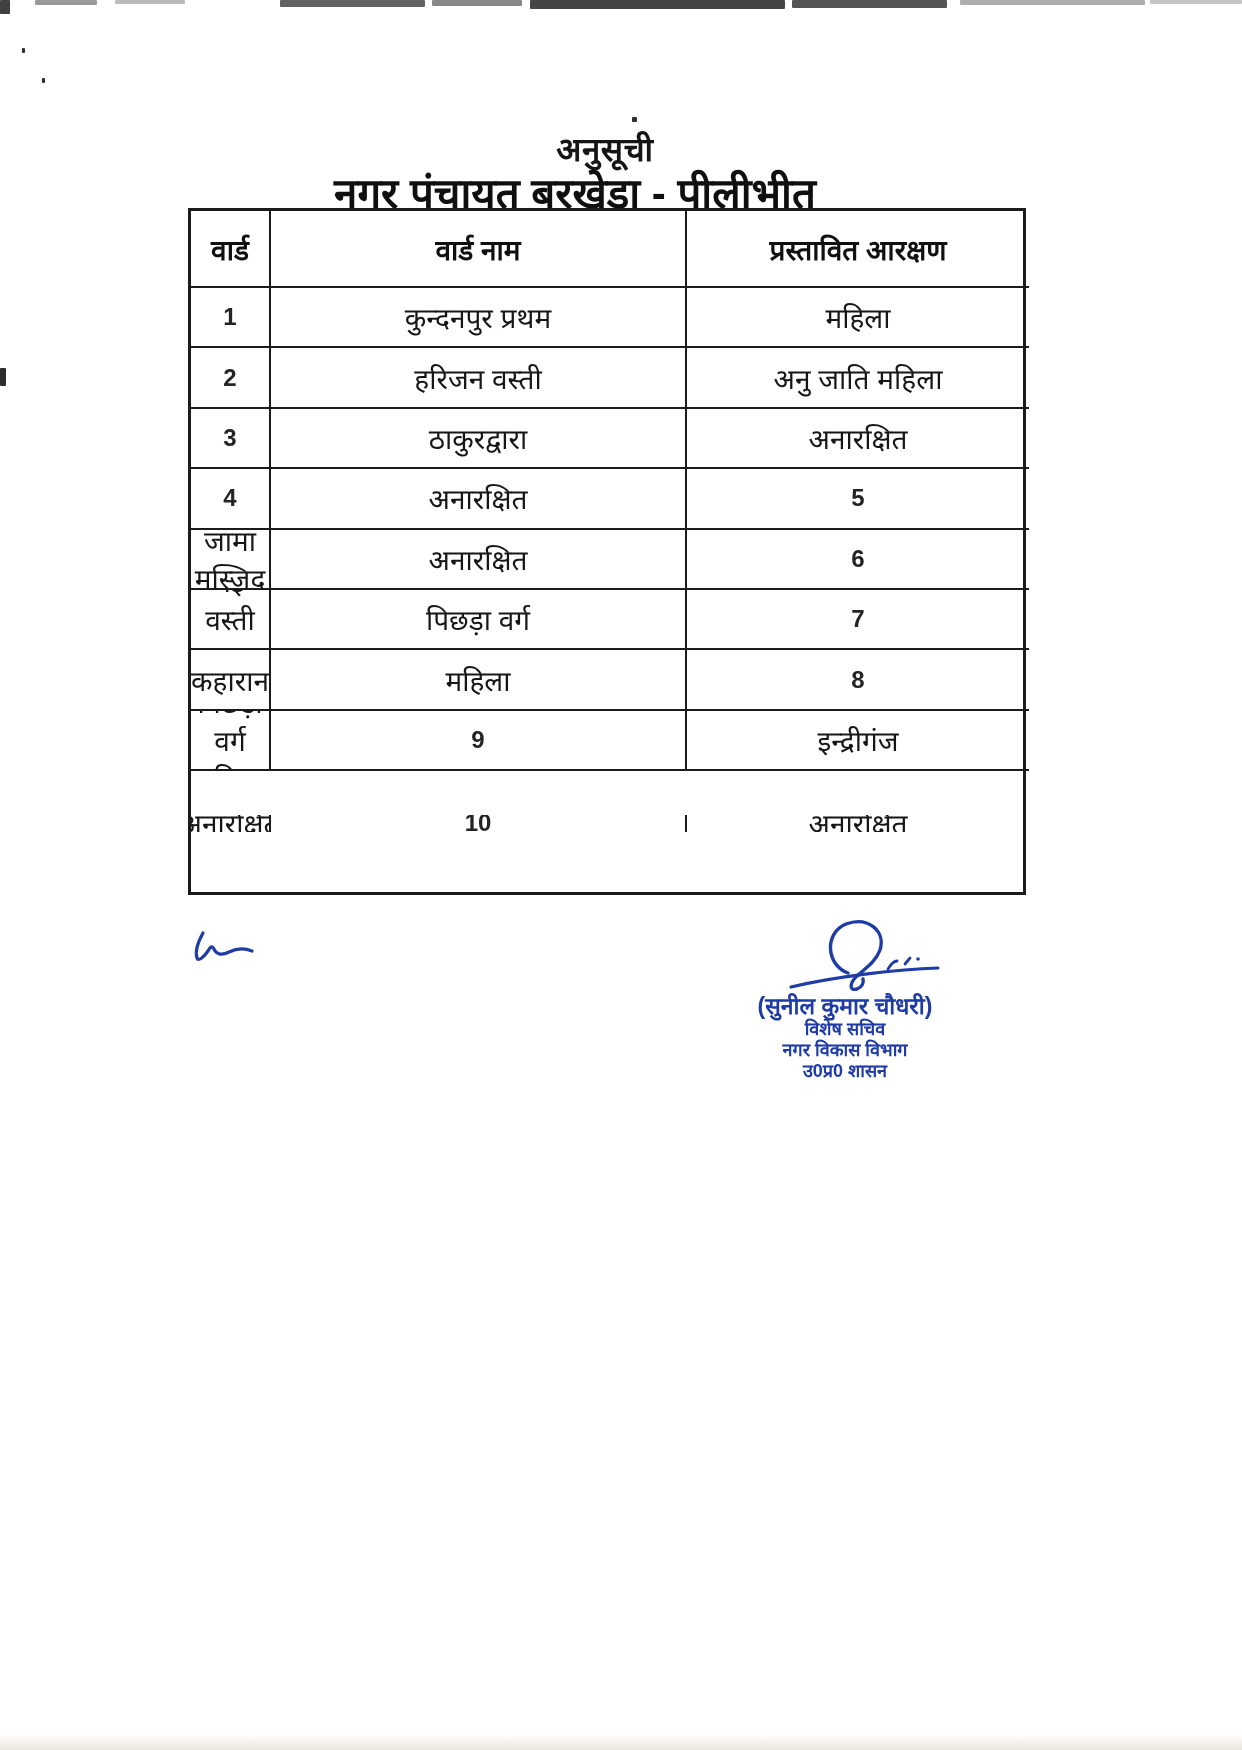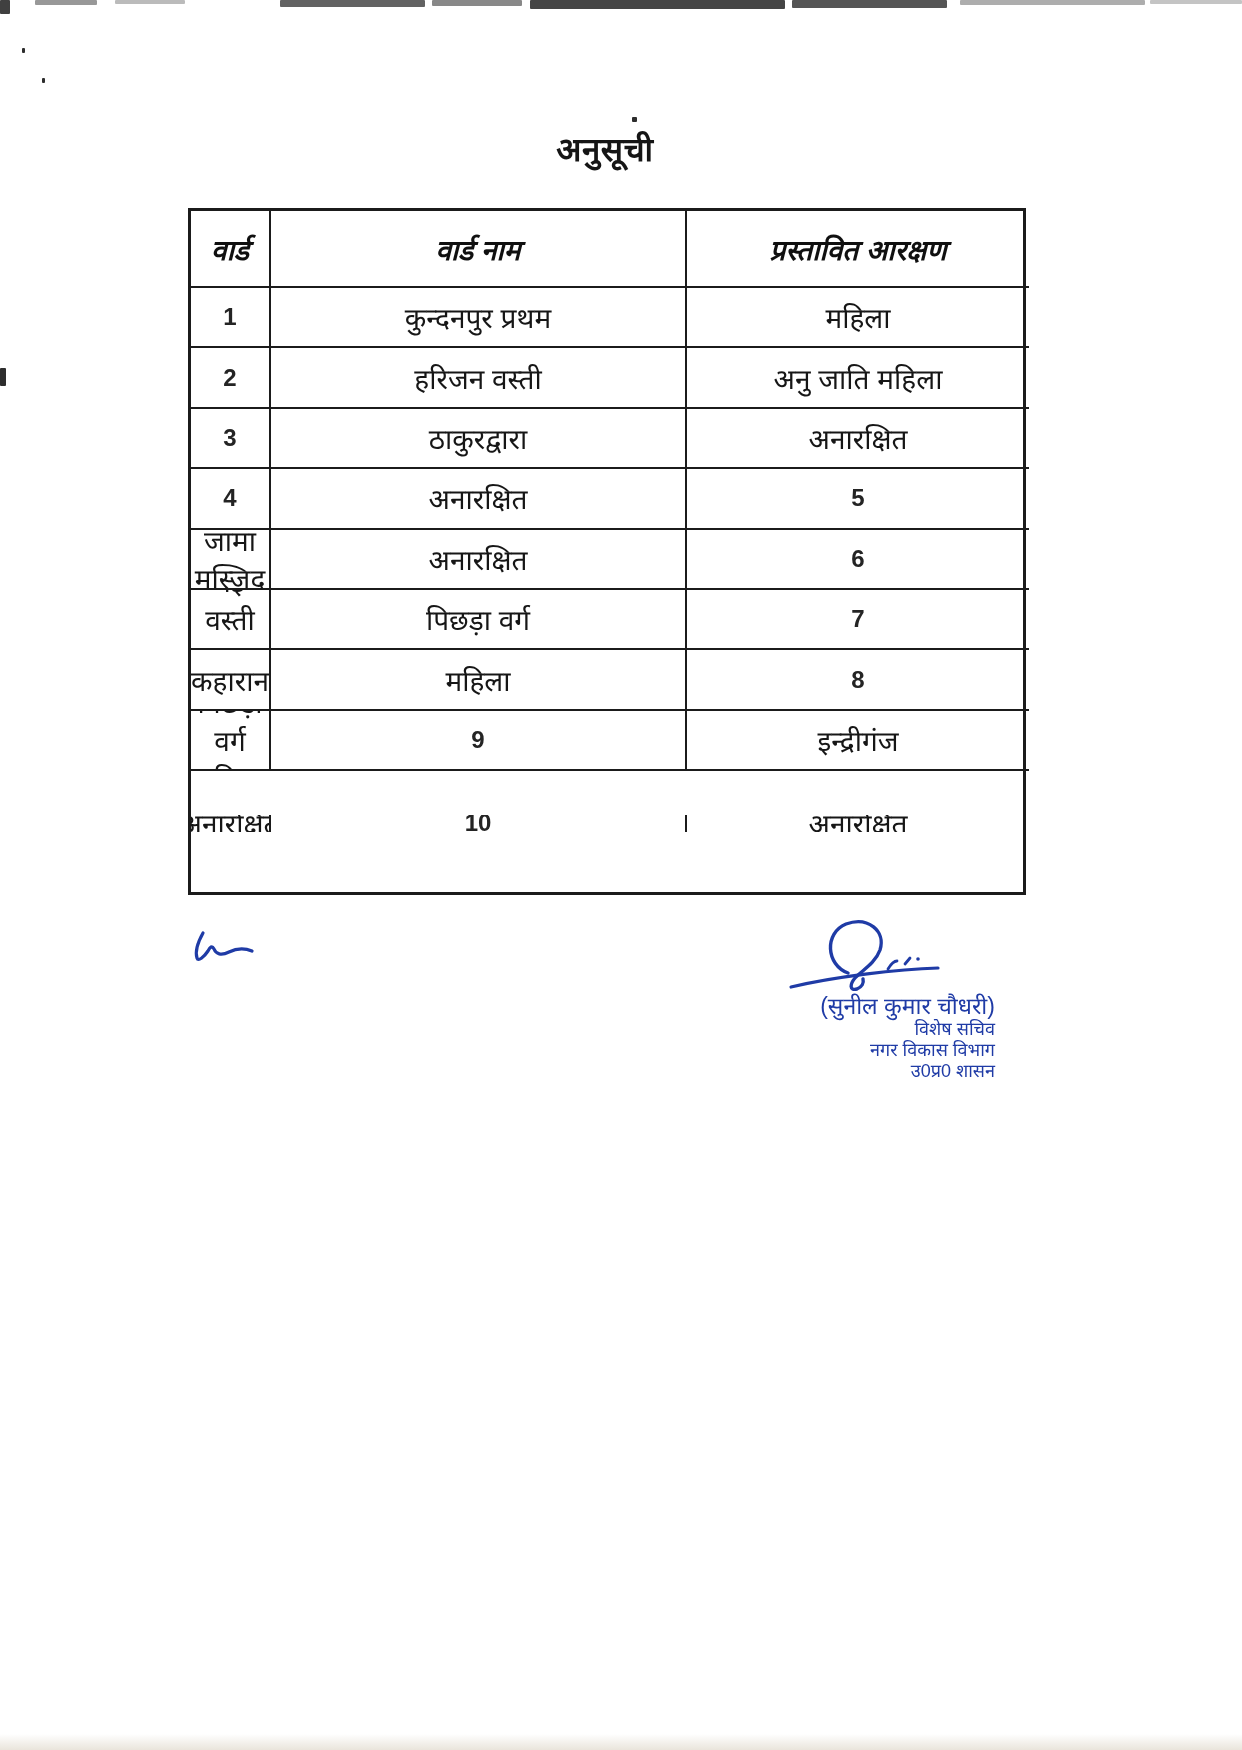--- a/index.html
+++ b/index.html
@@ -41,32 +41,32 @@
     background:#fff;
   }
   .cell {
     border-right:2px solid #1b1b1b;
     border-bottom:2.5px solid #1b1b1b;
     display:flex; align-items:center; justify-content:center;
     overflow:hidden;
   }
   .cell:nth-child(3n){ border-right:none; }
   .cell:nth-last-child(-n+3){ border-bottom:none;margin-top:44px; }
-  .th { font-size:28px; font-weight:700; color:#101010;font-style:italic; }
+  .th { font-size:28px; font-weight:700; color:#101010; }
   .cell-num { font-size:24px; font-weight:700; color:#242424; }
   .cell-text { font-size:28px; color:#161616;text-align:center; }
 
   
   .ink { stroke:#1f3ba6; fill:none; stroke-linecap:round; stroke-linejoin:round; }
   .initial-mark { position:absolute; left:183px; top:928px; }
   .signature-scribble { position:absolute; left:758px; top:913px; }
   .sig-block {
     position:absolute; left:695px; top:994px; width:300px;
-    display:flex; flex-direction:column; align-items:flex-end; gap:2px;
-    color:#1f3ba6; font-weight:400; text-align:center;
+    display:flex; flex-direction:column; align-items:center; gap:2px;
+    color:#1f3ba6; font-weight:700; text-align:center;
   }
   .sig-name { font-size:23px; line-height:24px; }
   .sig-line { font-size:18px; line-height:19px; }
 </style>
 </head>
 <body>
 
 <div class="page">
 
   <div class="smudge" style="left:0;width:10px;height:14px;background:#2b2b2b;opacity:.9;"></div>
@@ -79,20 +79,21 @@
   <div class="smudge" style="left:960px;width:185px;height:5px;background:#4a4a4a;opacity:.45;"></div>
   <div class="smudge" style="left:1150px;width:92px;height:4px;background:#555;opacity:.35;"></div>
 
   <div class="speck" style="left:22px;top:48px;width:3px;height:5px;"></div>
   <div class="speck" style="left:42px;top:78px;width:3px;height:5px;"></div>
   <div class="speck" style="left:632px;top:117px;width:5px;height:5px;"></div>
   <div class="speck" style="left:0;top:368px;width:6px;height:18px;"></div>
   <div class="bottom-band"></div>
 
   <div class="schedule-label">अनुसूची</div>
+  <div class="doc-title">नगर पंचायत बरखेड़ा - पीलीभीत</div>
 
   <div class="ward-table">
     <div class="cell th">वार्ड</div>
     <div class="cell th">वार्ड नाम</div>
     <div class="cell th">प्रस्तावित आरक्षण</div>
 
     <div class="cell cell-num">1</div>
     <div class="cell cell-text">कुन्दनपुर प्रथम</div>
     <div class="cell cell-text">महिला</div>
 

